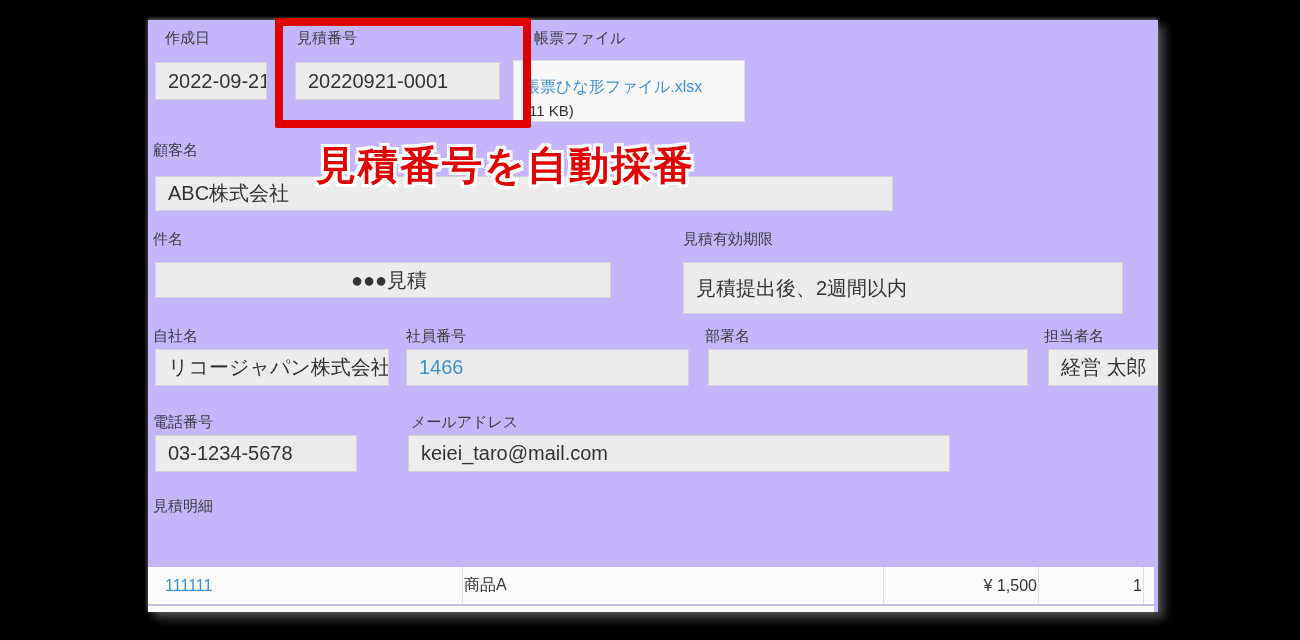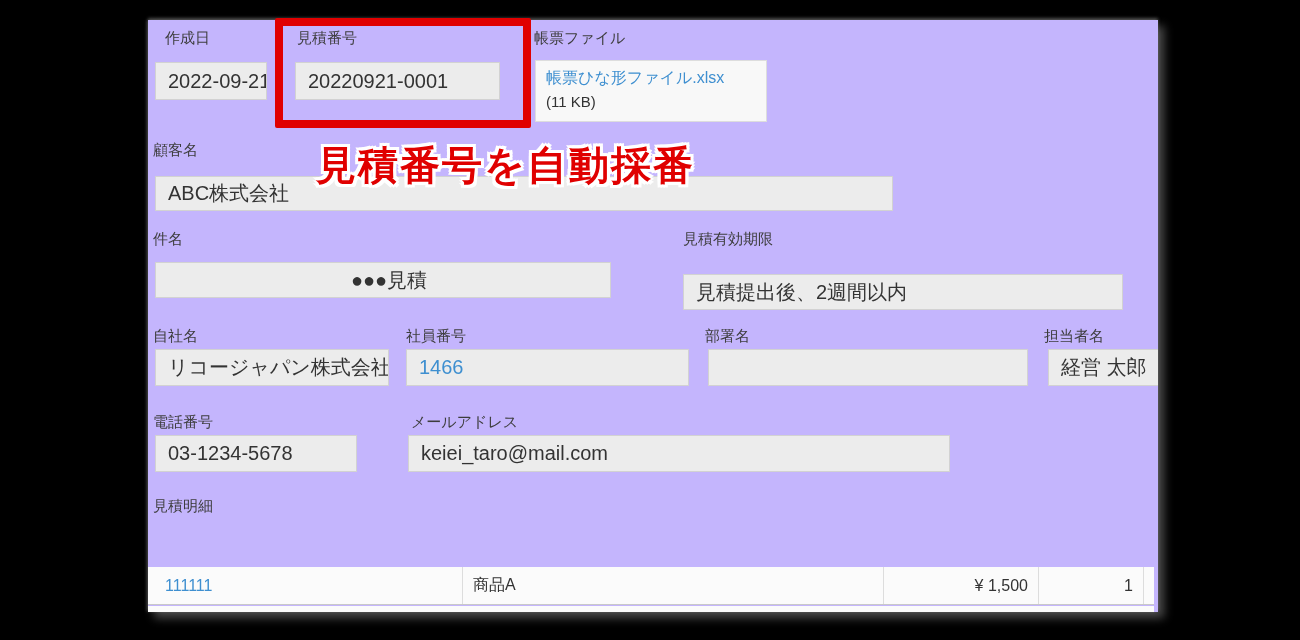--- a/index.html
+++ b/index.html
@@ -15,38 +15,38 @@
   .lbl { position:absolute; font-size:15px; color:#3d3d3d; white-space:nowrap; }
 
   .field {
     position:absolute; background:#ececec; border:1px solid #d2d2d2;
     display:flex; align-items:center; padding-left:12px; overflow:hidden;
   }
   .field .val { font-size:20px; color:#333; white-space:nowrap; }
   .blue { color:#3e8fd0 !important; }
 
   .filebox {
-    position:absolute; left:387px; top:40px; width:232px; height:62px;
-    background:#f8f8f8; border:1px solid #ddd; padding:7px 10px; overflow:hidden;
+    position:absolute; left:365px; top:40px; width:232px; height:62px;
+    background:#f8f8f8; border:1px solid #ddd; padding:16px 10px; overflow:hidden;
   }
   .filebox .flink { font-size:16px; color:#3e8fd0; white-space:nowrap; cursor:pointer; display:block; }
   .filebox .fsize { font-size:15px; color:#333; margin-top:4px; display:block; }
 
   
   .t-head, .t-row {
     position:absolute; left:0; width:1006px;
     display:grid; grid-template-columns:314px 421px 155px 105px 11px;
   }
   .t-head { top:502px; height:45px; background:#3498db; align-items:center; }
   .t-head .th { color:#fff; font-size:15px; padding-left:10px; white-space:nowrap; overflow:hidden; }
   .t-head .th.first { padding-left:17px; }
   .t-row { top:547px; height:38px; background:#fbfbfb; border-bottom:1px solid #c9c9c9; }
   .t-row .td {
     display:flex; align-items:center; font-size:16px; color:#333;
-    padding:0 10px; border-left:1px solid #ddd; overflow:hidden; white-space:nowrap;
+    padding:0 1px; border-left:1px solid #ddd; overflow:hidden; white-space:nowrap;
   }
   .t-row .td.first { border-left:none; padding-left:17px; }
   .t-row .td.num { justify-content:flex-end; }
   .t-sliver { position:absolute; left:0; top:586px; width:1006px; height:6px; background:#fbfbfb; }
 
   
   .hl-box {
     position:absolute; left:275px; top:18px; width:256px; height:110px;
     border:8px solid #e00000; border-radius:2px; pointer-events:none;
   }
@@ -82,21 +82,21 @@
     <div class="lbl" style="left:5px; top:121px;">顧客名</div>
     <div class="field" style="left:7px; top:156px; width:738px; height:35px;">
       <span class="val">ABC株式会社</span>
     </div>
 
     <div class="lbl" style="left:5px; top:210px;">件名</div>
     <div class="field" style="left:7px; top:242px; width:456px; height:36px;justify-content:center;">
       <span class="val">●●●見積</span>
     </div>
     <div class="lbl" style="left:535px; top:210px;">見積有効期限</div>
-    <div class="field" style="left:535px; top:254px; width:440px; height:36px;">
+    <div class="field" style="left:535px; top:242px; width:440px; height:52px;">
       <span class="val">見積提出後、2週間以内</span>
     </div>
 
     <div class="lbl" style="left:5px; top:307px;">自社名</div>
     <div class="field" style="left:7px; top:329px; width:234px; height:37px;">
       <span class="val">リコージャパン株式会社</span>
     </div>
     <div class="lbl" style="left:258px; top:307px;">社員番号</div>
     <div class="field" style="left:258px; top:329px; width:283px; height:37px;">
       <span class="val blue">1466</span>

